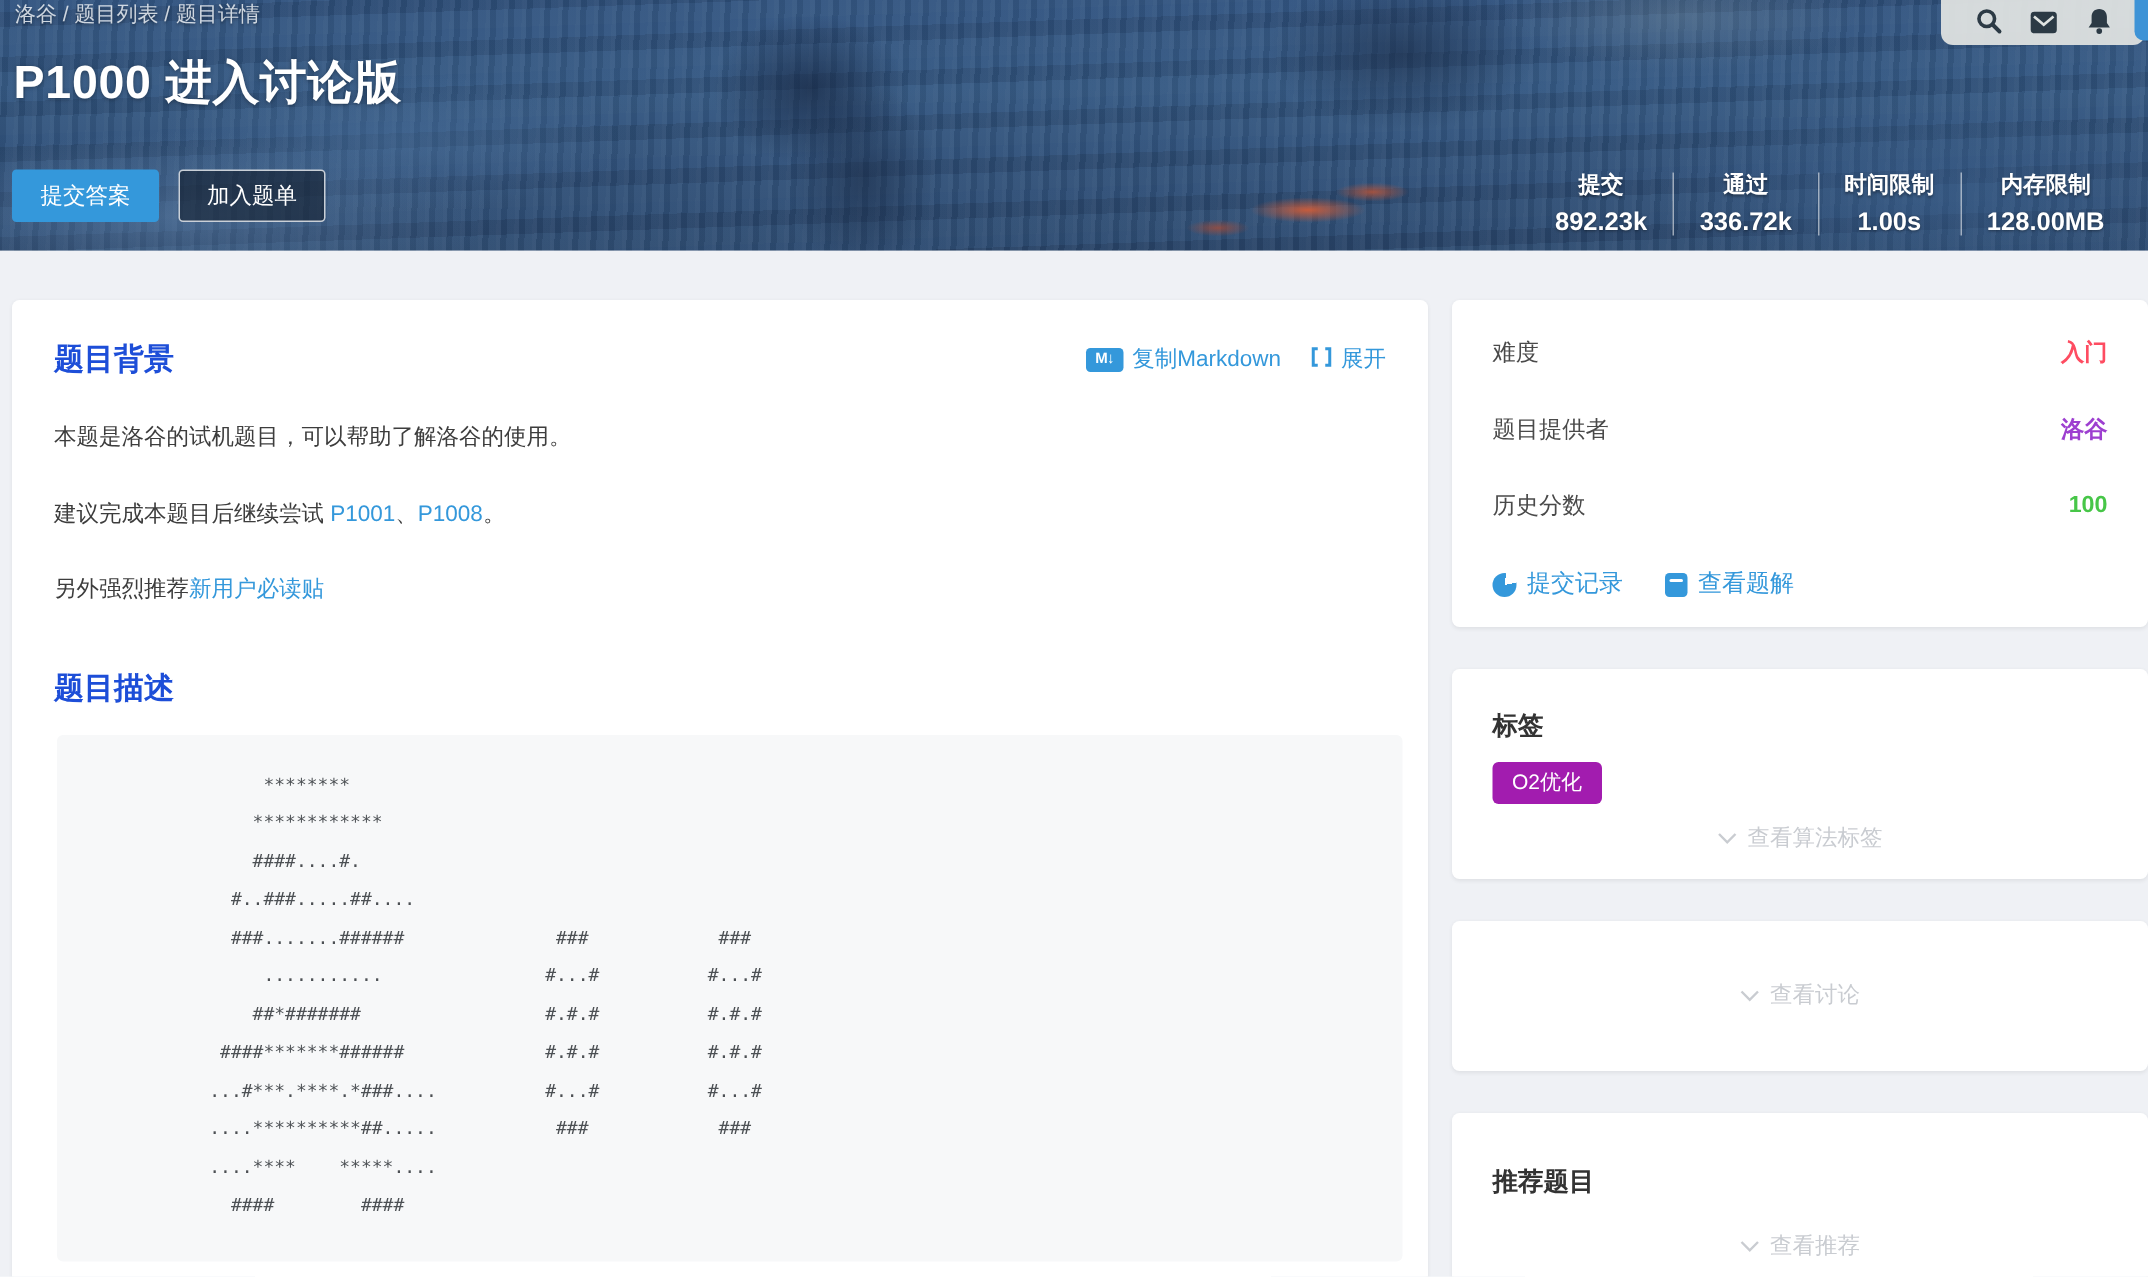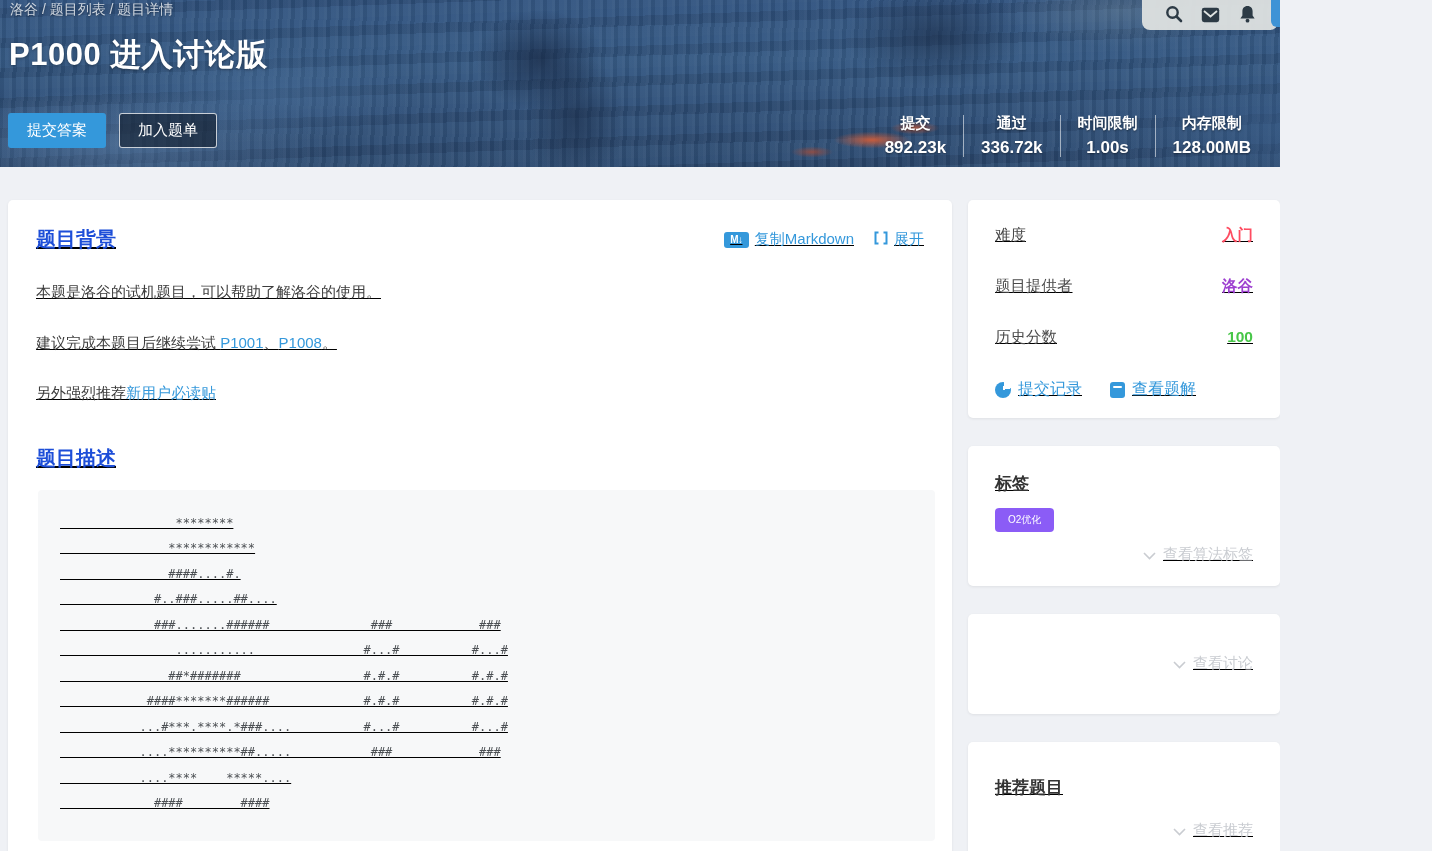--- a/index.html
+++ b/index.html
@@ -1,17 +1,17 @@
 <!DOCTYPE html>
 <html><head>
 <meta charset="utf-8">
 <style>
   * { margin:0; padding:0; box-sizing:border-box; }
   body { font-family:"Liberation Sans","DejaVu Sans",sans-serif; background:#eff1f5; }
-  .viewport { position:relative; width:1280px; height:851px; overflow:hidden; background:#eff1f5;text-decoration:underline; }
+  .viewport { position:relative; width:1432px; height:851px; overflow:hidden; background:#eff1f5; }
 
   
   .banner {
     position:relative; height:167px; overflow:hidden;
     background:
       radial-gradient(55px 12px at 872px 140px, rgba(205,92,57,.95), rgba(205,92,57,0) 70%),
       radial-gradient(35px 9px at 915px 128px, rgba(190,85,55,.8), rgba(190,85,55,0) 70%),
       radial-gradient(30px 8px at 812px 152px, rgba(175,75,50,.7), rgba(175,75,50,0) 70%),
       radial-gradient(90px 70px at 540px 60px, rgba(18,32,58,.6), rgba(18,32,58,0) 72%),
       radial-gradient(70px 90px at 575px 120px, rgba(22,38,64,.5), rgba(22,38,64,0) 72%),
@@ -65,22 +65,22 @@
   .info-label { color:#4a4a4a; }
   .info-value { font-weight:bold; }
   .info-links { display:flex; gap:28px; margin-top:2px; }
   .info-link { display:flex; align-items:center; gap:7px; color:#3498db; font-size:16px; cursor:pointer; }
   .pie-icon { width:16px; height:16px; border-radius:50%; background:conic-gradient(from 8deg, #fff 0 70deg, #3498db 70deg 360deg); }
   .book-icon { width:15px; height:16px; background:#3498db; border-radius:3px; position:relative; }
   .book-icon::after { content:""; position:absolute; left:3px; right:3px; top:4px; height:2.5px; background:#fff; border-radius:1px; }
 
   .side-h { font-size:17px; font-weight:600; color:#333; }
   .tags-card { height:140px; padding:26px 27px; }
-  .tag-pill { display:inline-block; margin-top:13px; background:#8b5cf6; color:#fff; font-size:10px; padding:5px 13px; border-radius:4px; cursor:pointer; }
-  .toggle { display:flex; justify-content:flex-end; align-items:center; gap:7px; color:#c9ccd1; font-size:15px; cursor:pointer; }
+  .tag-pill { display:inline-block; margin-top:13px; background:#a21caf; color:#fff; font-size:14px; padding:5px 13px; border-radius:4px; cursor:pointer; }
+  .toggle { display:flex; justify-content:center; align-items:center; gap:7px; color:#c9ccd1; font-size:15px; cursor:pointer; }
   .tags-card .toggle { margin-top:13px; }
 
   .discuss-card { height:100px; padding:26px 27px; }
   .discuss-head { display:flex; justify-content:space-between; align-items:center; }
   .discuss-head .link { font-size:15.5px; }
   .discuss-card .toggle { margin-top:14px; }
 
   .recommend-card { height:160px; padding:34px 27px; }
   .recommend-card .toggle { margin-top:22px; }
 </style>

